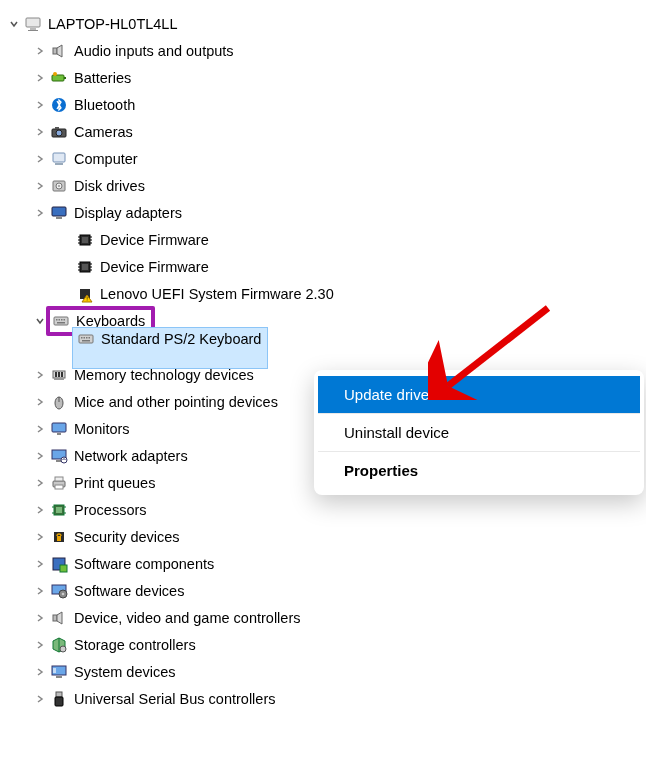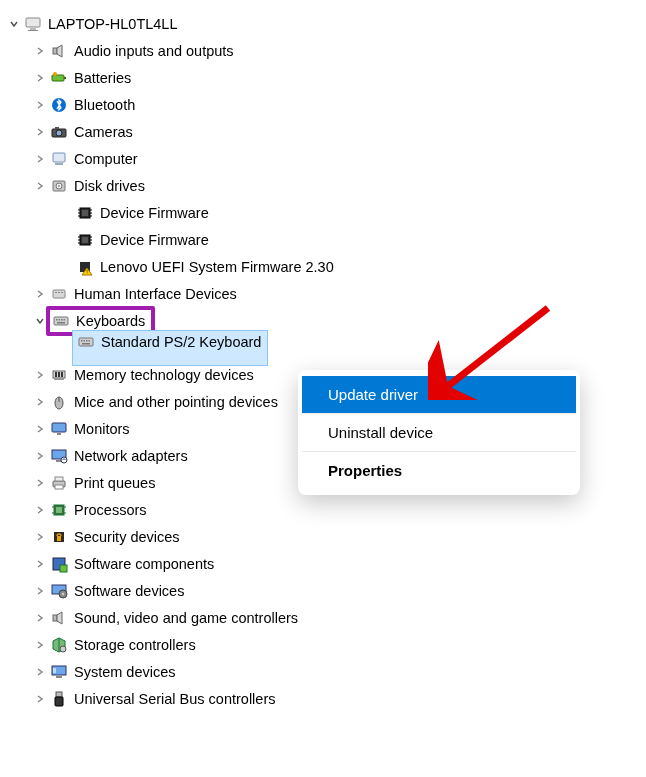--- a/index.html
+++ b/index.html
@@ -43,28 +43,28 @@
     .ind-2 { padding-left: 52px; }
     .highlight-box {
       border: 4px solid #a21caf;
       border-radius: 2px;
       padding: 0 6px 0 0;
       margin-left: -2px;
     }
     .selected {
       background: #cde8ff;
       border: 1px solid #8cc5f7;
-      padding: 0 6px 12px 2px;
+      padding: 0 6px 18px 2px;
       margin-left: -2px;
     }
     
     .ctxmenu {
       position: absolute;
-      left: 298px; top: 370px;
-      width: 282px;
+      left: 314px; top: 370px;
+      width: 330px;
       background: #fff;
       border-radius: 8px;
       box-shadow: 0 8px 24px rgba(0,0,0,0.22);
       padding: 6px 4px;
       z-index: 20;
     }
     .ctxitem {
       padding: 10px 26px;
       font-size: 15px;
       border-bottom: 1px solid #e8e8e8;
@@ -193,20 +193,36 @@
     <span class="ico">
         <svg width="18" height="18" viewBox="0 0 18 18">
           <rect x="3" y="4" width="12" height="10" rx="1" fill="#c9c9c9" stroke="#777"></rect>
           <circle cx="9" cy="9" r="3" fill="#eee" stroke="#777"></circle>
           <circle cx="9" cy="9" r="0.8" fill="#555"></circle>
         </svg>
       </span>
     <span class="label">Disk drives</span>
 
   </div>
+    <div class="row ind-1">
+    <span class="chev">
+        <svg width="10" height="10" viewBox="0 0 10 10">
+          <path d="M3 2 L7 5 L3 8" fill="none" stroke="#888" stroke-width="1.5"></path>
+        </svg>
+      </span>
+
+    <span class="ico">
+        <svg width="18" height="18" viewBox="0 0 18 18">
+          <rect x="2" y="3" width="14" height="9" rx="1" fill="#3a6fbf" stroke="#224"></rect>
+          <rect x="6" y="13" width="6" height="2" fill="#888"></rect>
+        </svg>
+      </span>
+    <span class="label">Display adapters</span>
+
+  </div>
     <div class="row ind-2">
         <span class="chev empty"></span>
 
         <span class="ico">
         <svg width="18" height="18" viewBox="0 0 18 18">
           <rect x="4" y="4" width="10" height="10" fill="#2b2b2b" stroke="#000"></rect>
           <rect x="6" y="6" width="6" height="6" fill="#555"></rect>
           <line x1="4" y1="6" x2="2" y2="6" stroke="#000"></line>
           <line x1="4" y1="9" x2="2" y2="9" stroke="#000"></line>
           <line x1="4" y1="12" x2="2" y2="12" stroke="#000"></line>
@@ -242,38 +258,20 @@
         <span class="ico">
         <svg width="18" height="18" viewBox="0 0 18 18">
           <rect x="4" y="4" width="10" height="10" fill="#2b2b2b"></rect>
           <path d="M11 10 L16 17 L6 17 Z" fill="#ffcc00" stroke="#aa7700"></path>
           <text x="10.2" y="16.3" font-size="6" fill="#000">!</text>
         </svg>
       </span>
         <span class="label">Lenovo UEFI System Firmware 2.30</span>
 
       </div>
-    <div class="row ind-1">
-    <span class="chev">
-        <svg width="10" height="10" viewBox="0 0 10 10">
-          <path d="M3 2 L7 5 L3 8" fill="none" stroke="#888" stroke-width="1.5"></path>
-        </svg>
-      </span>
-
-    <span class="ico">
-        <svg width="18" height="18" viewBox="0 0 18 18">
-          <rect x="3" y="5" width="12" height="8" rx="1" fill="#d8d8d8" stroke="#888"></rect>
-          <rect x="5" y="7" width="2" height="1" fill="#888"></rect>
-          <rect x="8" y="7" width="2" height="1" fill="#888"></rect>
-          <rect x="11" y="7" width="2" height="1" fill="#888"></rect>
-        </svg>
-      </span>
-    <span class="label">Human Interface Devices</span>
-
-  </div>
     <div class="row ind-1">
     <span class="chev">
         <svg width="10" height="10" viewBox="0 0 10 10">
           <path d="M2 3 L5 7 L8 3" fill="none" stroke="#555" stroke-width="1.5"></path>
         </svg>
       </span>
     <span class="highlight-box" style="display:inline-flex;align-items:center;">
     <span class="ico">
           <svg width="18" height="18" viewBox="0 0 18 18">
             <rect x="2" y="5" width="14" height="8" rx="1" fill="#d0d0d0" stroke="#777"></rect>
@@ -465,21 +463,21 @@
           <path d="M3 2 L7 5 L3 8" fill="none" stroke="#888" stroke-width="1.5"></path>
         </svg>
       </span>
 
     <span class="ico">
         <svg width="18" height="18" viewBox="0 0 18 18">
           <rect x="3" y="6" width="4" height="6" fill="#bcbcbc" stroke="#666"></rect>
           <path d="M7 6 L12 3 L12 15 L7 12 Z" fill="#d8d8d8" stroke="#666"></path>
         </svg>
       </span>
-    <span class="label">Sound, video and game controllers</span>
+    <span class="label">Device, video and game controllers</span>
 
   </div>
     <div class="row ind-1">
     <span class="chev">
         <svg width="10" height="10" viewBox="0 0 10 10">
           <path d="M3 2 L7 5 L3 8" fill="none" stroke="#888" stroke-width="1.5"></path>
         </svg>
       </span>
 
     <span class="ico">

